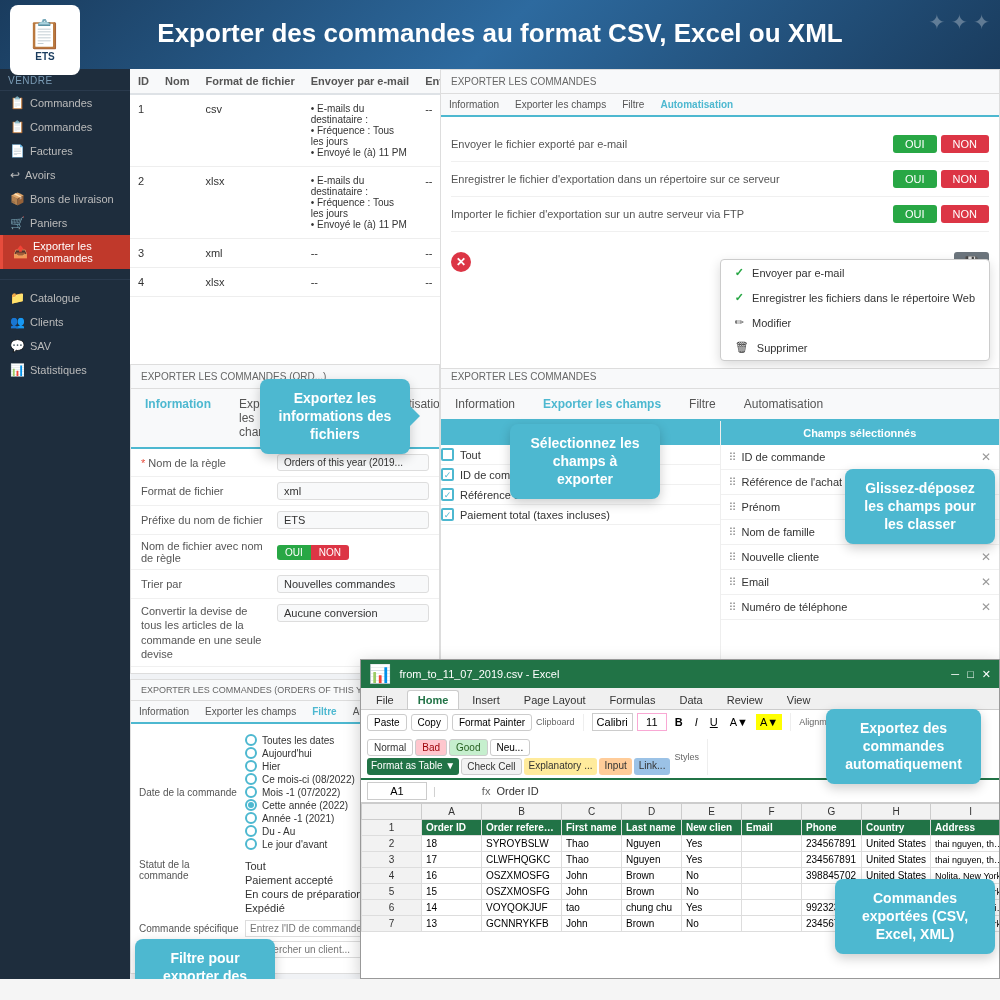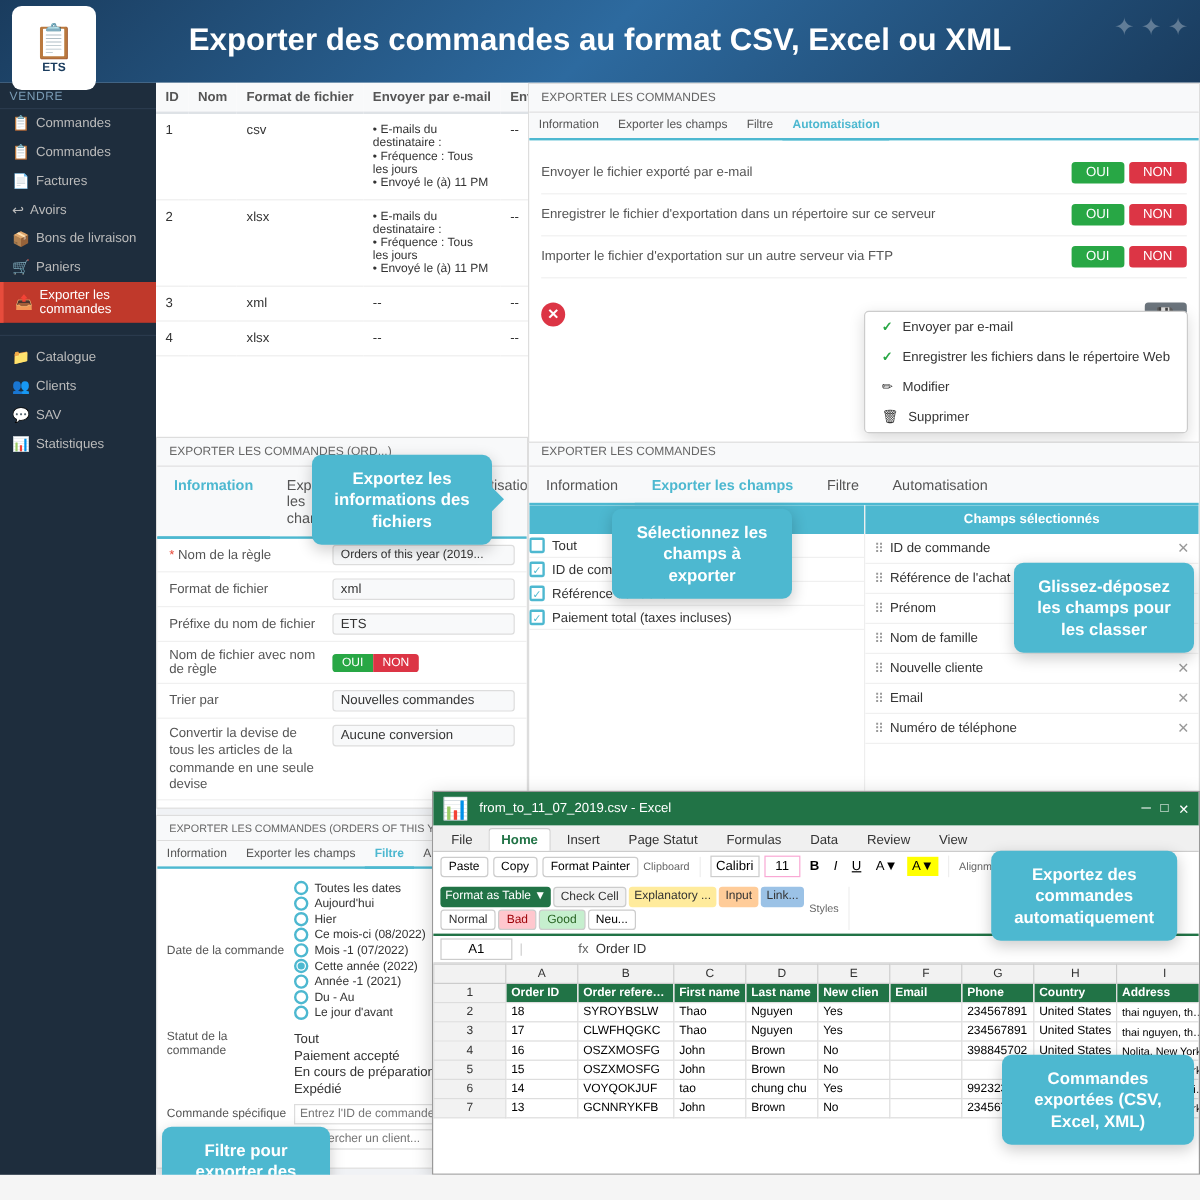--- a/index.html
+++ b/index.html
@@ -944,21 +944,21 @@
           <span style="margin-left:auto; display:flex; gap:8px;">
             <span>─</span>
             <span>□</span>
             <span>✕</span>
           </span>
         </div>
         <div class="excel-tabs">
           <div class="excel-tab">File</div>
           <div class="excel-tab active">Home</div>
           <div class="excel-tab">Insert</div>
-          <div class="excel-tab">Page Statut</div>
+          <div class="excel-tab">Page Layout</div>
           <div class="excel-tab">Formulas</div>
           <div class="excel-tab">Data</div>
           <div class="excel-tab">Review</div>
           <div class="excel-tab">View</div>
         </div>
         <div class="excel-ribbon">
           <div class="ribbon-group">
             <button class="ribbon-btn">Paste</button>
             <button class="ribbon-btn">Copy</button>
             <button class="ribbon-btn">Format Painter</button>
@@ -972,31 +972,31 @@
             <span style="text-decoration:underline; padding:2px 4px; cursor:pointer;">U</span>
             <span style="padding:2px 4px; cursor:pointer;">A▼</span>
             <span style="padding:2px 4px; cursor:pointer; background:#ffff00;">A▼</span>
           </div>
           <div class="ribbon-group">
             <span style="font-size:9px;color:#666;">Alignment</span>
           </div>
           <div class="ribbon-group">
             <div style="display:flex; flex-direction:column; gap:2px;">
               <div style="display:flex; gap:2px;">
+                <span class="style-cell style-normal">Normal</span>
+                <span class="style-cell style-bad">Bad</span>
+                <span class="style-cell style-good">Good</span>
+                <span class="style-cell">Neu...</span>
+              </div>
+              <div style="display:flex; gap:2px;">
                 <span style="background:#217346;color:#fff;font-size:10px;padding:2px 4px;border-radius:3px;">Format as Table ▼</span>
                 <span class="style-check">Check Cell</span>
                 <span class="style-explanatory">Explanatory ...</span>
                 <span class="style-input">Input</span>
                 <span class="style-link">Link...</span>
-              </div>
-              <div style="display:flex; gap:2px;">
-                <span class="style-cell style-normal">Normal</span>
-                <span class="style-cell style-bad">Bad</span>
-                <span class="style-cell style-good">Good</span>
-                <span class="style-cell">Neu...</span>
               </div>
             </div>
             <span style="font-size:9px;color:#666;">Styles</span>
           </div>
         </div>
         <div class="excel-formula-bar">
           <span class="cell-ref-box">A1</span>
           <span style="color:#ccc;">|</span>
           <span style="color:#666; cursor:pointer;margin-left:40px;">fx</span>
           <span class="formula-input">Order ID</span>

